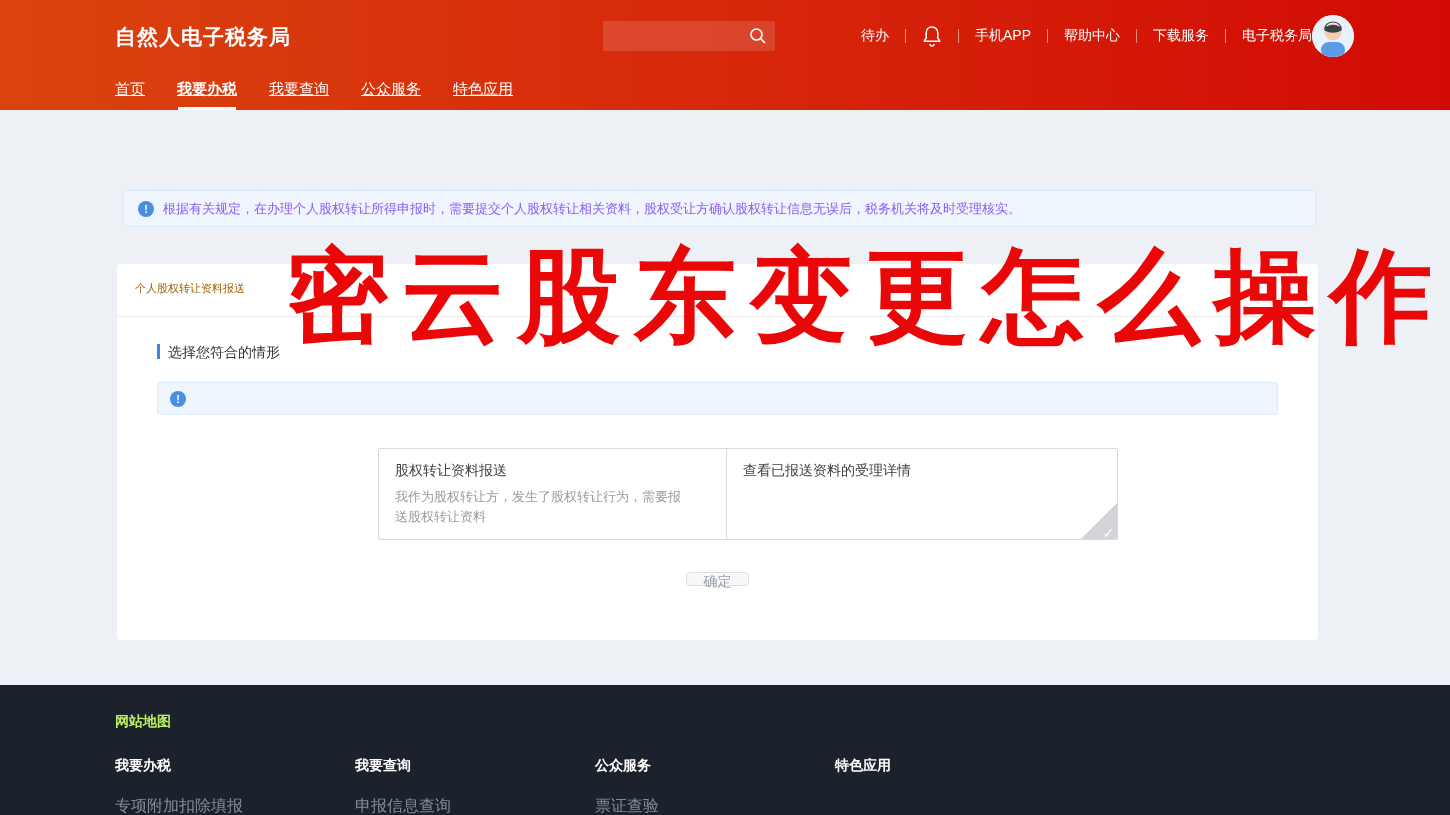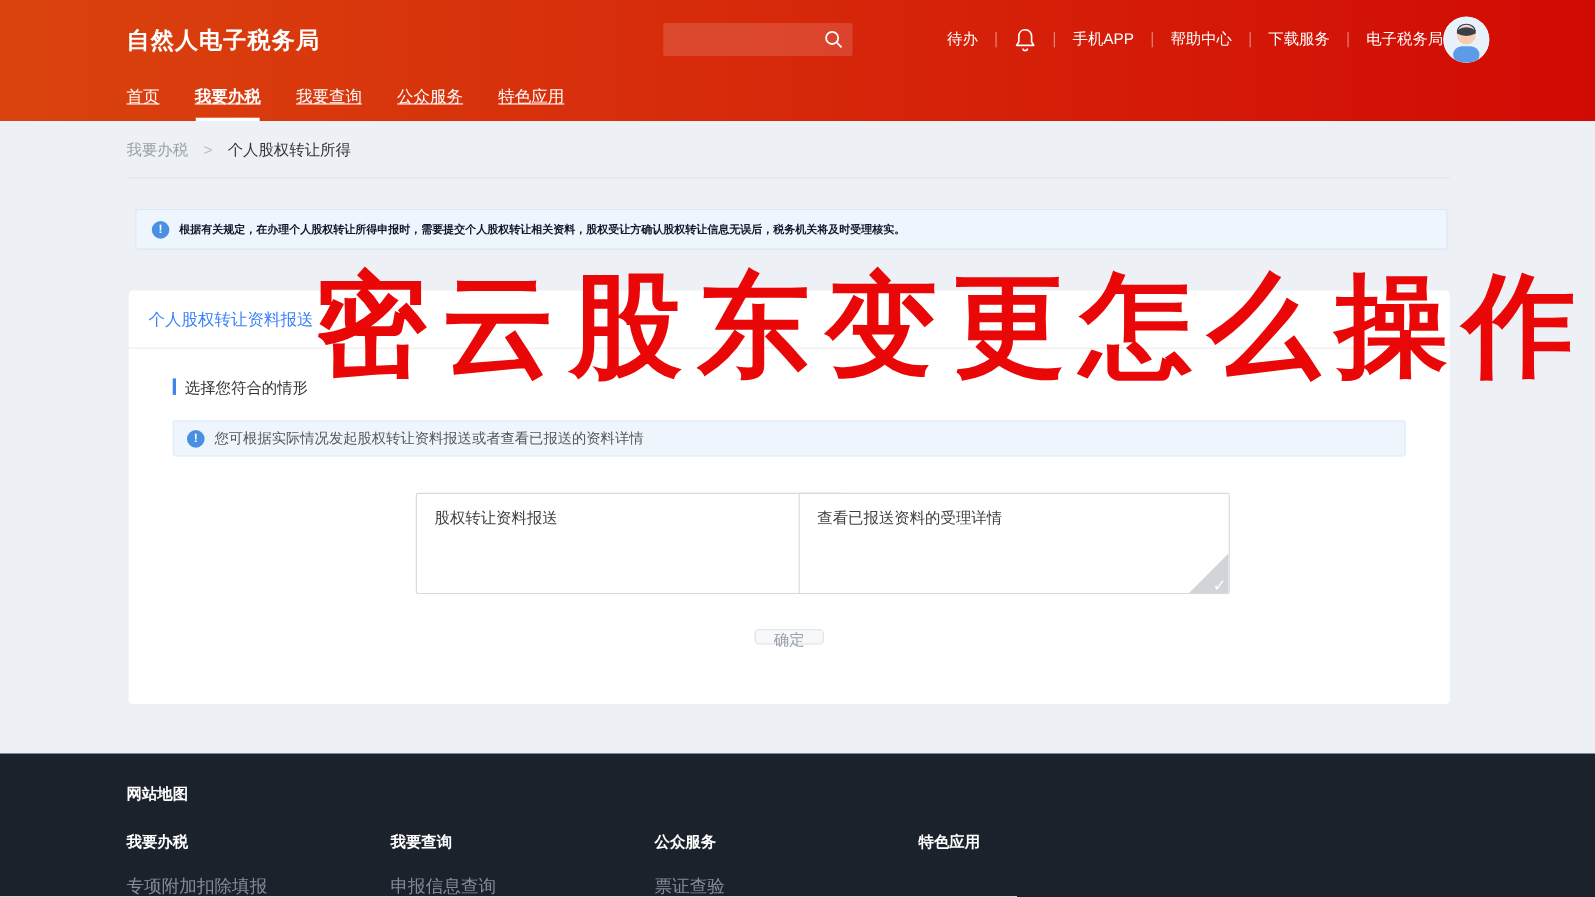--- a/index.html
+++ b/index.html
@@ -34,25 +34,25 @@
                 font-size:14px; border-bottom:1px solid #e2e5e9; }
   .bc-parent { color:#9aa0a6; cursor:pointer; }
   .bc-sep { color:#b6bcc2; margin:0 10px; }
   .bc-current { color:#333; }
 
   
   .alert { position:absolute; left:123px; top:190px; width:1193px; height:37px; background:#eef5fd;
            border:1px solid #d9e8f7; border-radius:3px; display:flex; align-items:center; padding-left:14px; }
   .info-icon { width:16px; height:16px; border-radius:50%; background:#4a90e2; color:#fff; font-size:11px;
                font-weight:bold; text-align:center; line-height:16px; flex:0 0 16px; }
-  .alert-text { color:#0f172a; font-size:10px; margin-left:9px;font-weight:bold; }
+  .alert-text { color:#8b5cf6; font-size:13px; margin-left:9px; }
 
   
   .main-card { position:absolute; left:117px; top:264px; width:1201px; height:376px; background:#fff; border-radius:4px; }
-  .main-title { position:absolute; left:18px; top:17px; font-size:15px; color:#3b82f6; }
+  .main-title { position:absolute; left:18px; top:17px; font-size:11px; color:#a16207; }
   .main-divider { position:absolute; left:0; top:52px; width:100%; height:0; border-top:1px solid #ececec; }
   .section-head { position:absolute; left:40px; top:80px; display:flex; }
   .section-bar { width:3px; height:15px; background:#3e84e9; margin-right:8px; }
   .section-label { font-size:14px; color:#333; }
   .hint { position:absolute; left:40px; top:118px; width:1121px; height:33px; background:#eef5fd;
           border:1px solid #dcebf9; border-radius:3px; display:flex; align-items:center; padding-left:12px; }
   .hint-text { color:#565656; font-size:13px; margin-left:9px; }
 
   .option-card { position:absolute; top:184px; width:392px; height:92px; background:#fff;
                  border:1px solid #d9d9d9; border-radius:2px; cursor:pointer; overflow:hidden; }
@@ -67,21 +67,21 @@
   .confirm-btn { position:absolute; left:569px; top:308px; width:63px; height:14px; background:#f7f8fa;
                  border:1px solid #dcdfe6; border-radius:4px; color:#9ba0aa; font-size:14px; cursor:pointer;
                  font-family:"Liberation Sans","DejaVu Sans",sans-serif; }
 
   
   .watermark { position:absolute; left:286px; top:243px; z-index:20; font-size:102px; font-weight:bold;
                color:#ea0708; line-height:1.04; letter-spacing:14px; white-space:nowrap; pointer-events:none; }
 
   
   .footer { position:absolute; left:0; top:685px; width:1450px; height:130px; background:#1c222c; }
-  .sitemap-title { position:absolute; left:115px; top:28px; color:#ffffff; font-size:14px; font-weight:bold; }
+  .sitemap-title { position:absolute; left:115px; top:28px; color:#bef264; font-size:14px; font-weight:bold; }
   .footer-cols { position:absolute; left:115px; top:72px; display:flex; }
   .footer-col { width:240px; }
   .fc-title { color:#fff; font-size:14px; font-weight:bold; cursor:pointer; }
   .fc-link { color:#868d99; font-size:16px; margin-top:21px; cursor:pointer; }
 </style>
 </head>
 <body>
 
 <div id="app">
 
@@ -125,47 +125,42 @@
 
     <div class="nav">
       <div class="nav-item"><span>首页</span></div>
       <div class="nav-item active"><span>我要办税</span></div>
       <div class="nav-item"><span>我要查询</span></div>
       <div class="nav-item"><span>公众服务</span></div>
       <div class="nav-item"><span>特色应用</span></div>
     </div>
   </div>
 
-  <div class="breadcrumb">
-    <span class="bc-parent">我要办税</span>
-    <span class="bc-sep">&gt;</span>
-    <span class="bc-current">个人股权转让所得</span>
-  </div>
 
   <div class="alert">
     <span class="info-icon">!</span>
     <span class="alert-text">根据有关规定，在办理个人股权转让所得申报时，需要提交个人股权转让相关资料，股权受让方确认股权转让信息无误后，税务机关将及时受理核实。</span>
   </div>
 
   <div class="main-card">
     <div class="main-title">个人股权转让资料报送</div>
     <div class="main-divider"></div>
 
     <div class="section-head">
       <span class="section-bar"></span>
       <span class="section-label">选择您符合的情形</span>
     </div>
 
     <div class="hint">
       <span class="info-icon">!</span>
-      <span class="hint-text">您可根据实际情况发起股权转让资料报送或者查看已报送的资料详情</span>
     </div>
 
     <div class="option-card c1">
       <div class="oc-title">股权转让资料报送</div>
+      <div class="oc-desc">我作为股权转让方，发生了股权转让行为，需要报送股权转让资料</div>
       <div class="corner"></div>
       <div class="corner-check">✓</div>
     </div>
 
     <div class="option-card c2">
       <div class="oc-title">查看已报送资料的受理详情</div>
       <div class="corner"></div>
       <div class="corner-check">✓</div>
     </div>
 

